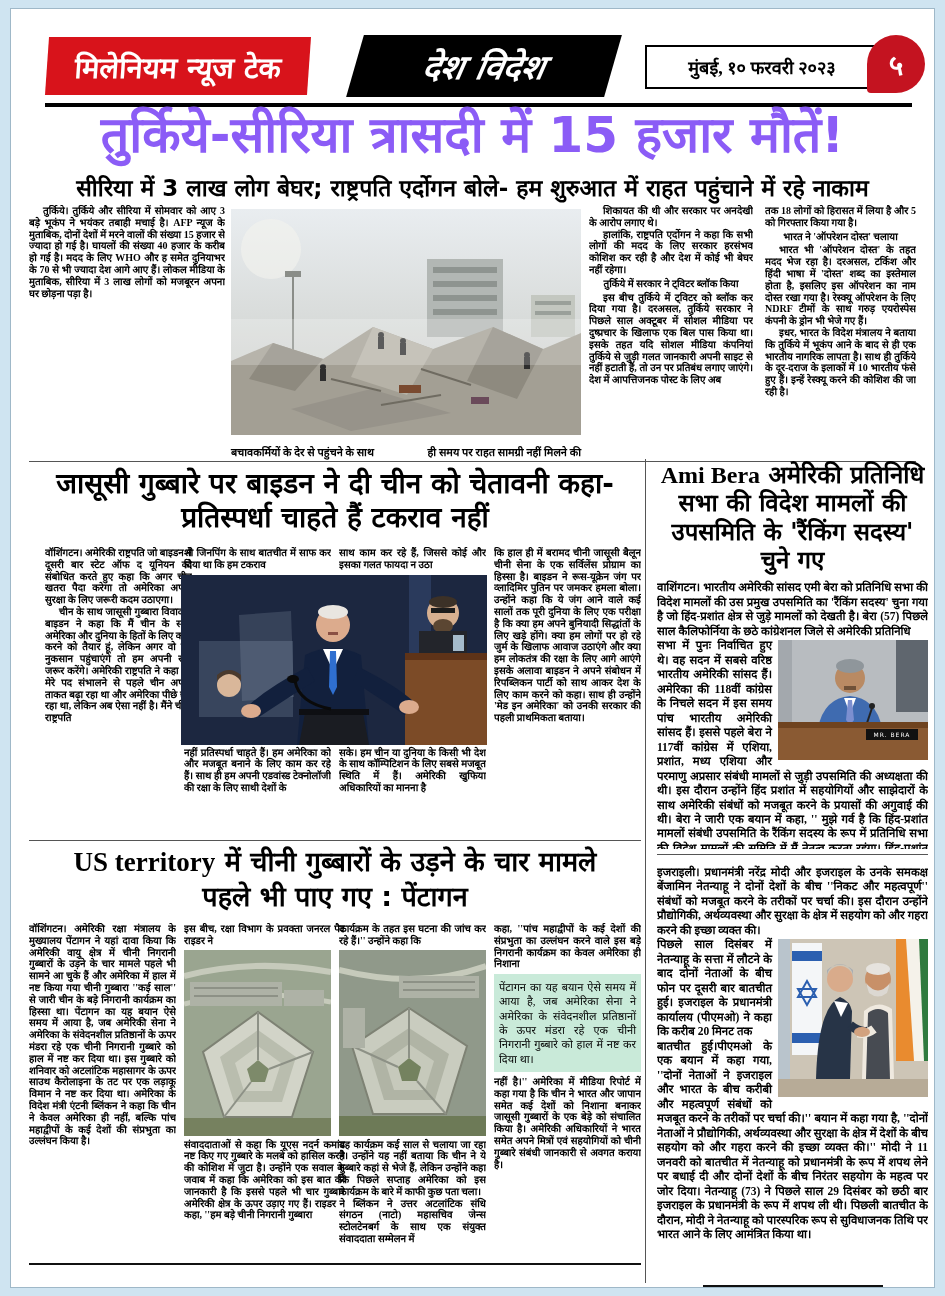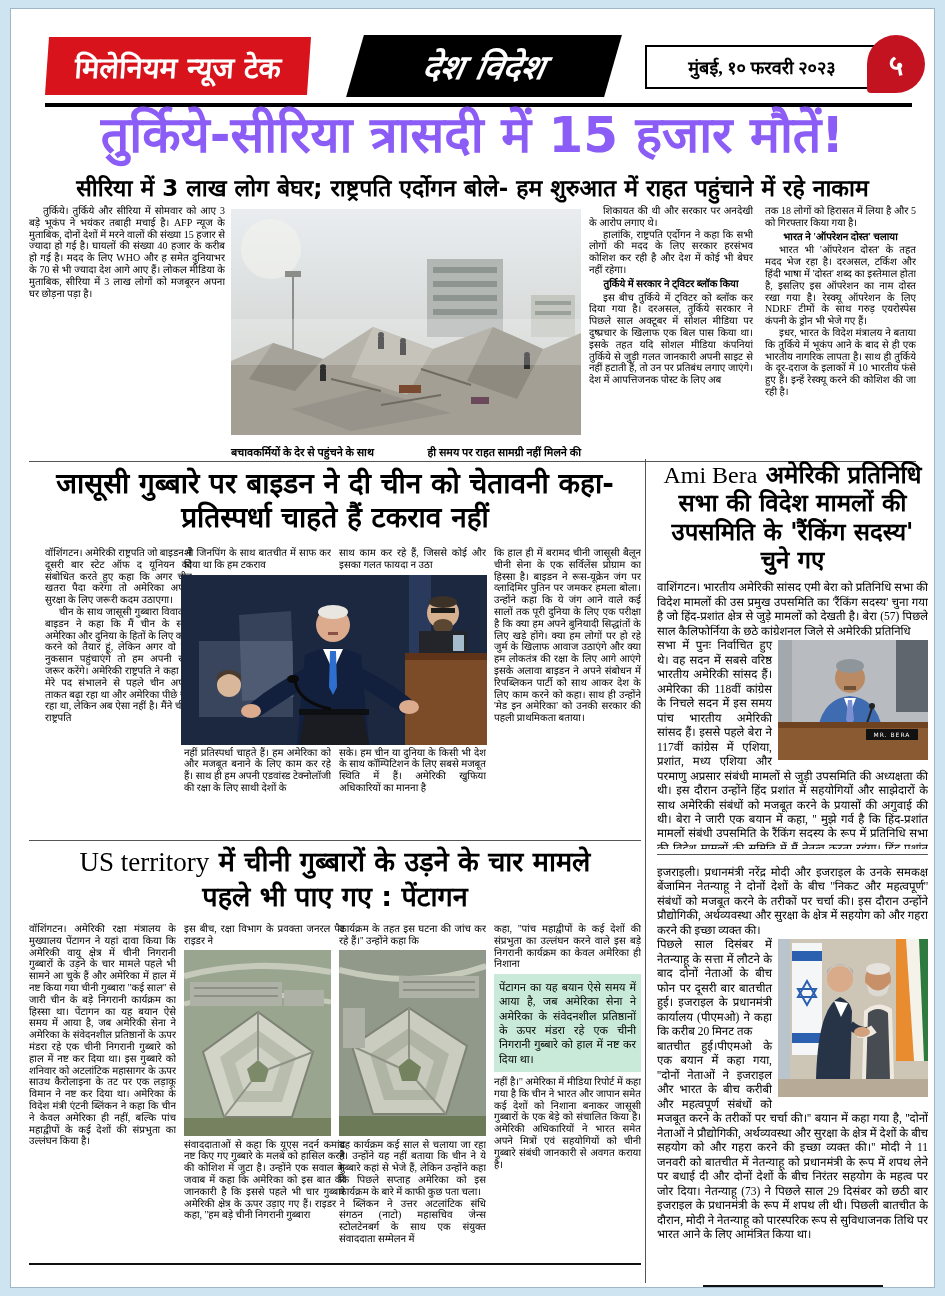--- a/index.html
+++ b/index.html
@@ -23,21 +23,21 @@
     font-weight:bold; font-size:28px; }
   .rule-thick { position:absolute; left:34px; right:22px; top:94px; height:4px; background:#000; }
 
   
   .h-main { position:absolute; left:20px; right:20px; top:100px; text-align:center;
     font-family:"DejaVu Sans",sans-serif; font-weight:bold; font-size:50px; line-height:1.05; color:#8b5cf6; }
   .h-sub  { position:absolute; left:20px; right:20px; top:162px; text-align:center;
     font-family:"DejaVu Sans",sans-serif; font-weight:bold; font-size:23px; }
 
   
-  .p { text-align:justify; text-indent:14px; }
+  .p { text-align:justify; text-indent:14px;font-weight:bold; }
   .p.noind { text-indent:0; }
   .small-body { font-size:10px; line-height:1.18; }
   .med-body { font-size:11.5px; line-height:1.26; }
   .subhead { font-weight:bold; text-align:center; text-indent:0; margin:2px 0; }
 
   
   .lead-sec { position:absolute; left:18px; right:18px; top:196px; height:258px; }
   .lead-col { position:absolute; top:0; height:258px; overflow:hidden; }
   .lead-col1 { left:0; width:196px; }
   .lead-fig  { position:absolute; left:202px; top:4px; width:350px; }
@@ -57,21 +57,21 @@
   .bt-c1 { left:0; width:147px;margin-left:16px; } .bt-c2 { left:155px; width:147px; }
   .bt-c3 { left:310px; width:147px; } .bt-c4 { left:465px; width:147px; }
   .spacer { height:176px; }
   .biden-fig { position:absolute; left:152px; top:108px; width:306px; height:170px; }
   .biden-fig svg { display:block; width:306px; height:170px; }
 
   
   .bera-sec { position:absolute; left:646px; top:452px; width:271px; height:388px; overflow:hidden; }
   .bera-h { text-align:center; font-weight:bold; font-size:24px; line-height:1.18;
     font-family:"DejaVu Sans",sans-serif; }
-  .latin-serif { font-family:"Liberation Serif",serif; font-weight:normal; }
+  .latin-serif { font-family:"Liberation Serif",serif; font-weight:bold; }
   .bera-body { margin-top:6px; }
   .float-r { float:right; margin:2px 0 3px 6px; position:relative; }
   .bera-fig svg { display:block; width:150px; height:120px; }
   .nameplate { position:absolute; left:88px; top:89px; width:52px; height:11px; background:#111; color:#fff;
     font-family:"DejaVu Sans",sans-serif; font-size:6px; display:flex; align-items:center; justify-content:center; letter-spacing:1px; }
 
   
   .pent-sec { position:absolute; left:18px; top:836px; width:612px; height:424px; overflow:hidden; }
   .pent-h { text-align:center; font-family:"DejaVu Sans",sans-serif; font-weight:bold; font-size:27px; line-height:1.25; }
   .pent-txt { position:absolute; left:0; top:78px; width:612px; height:332px; }

